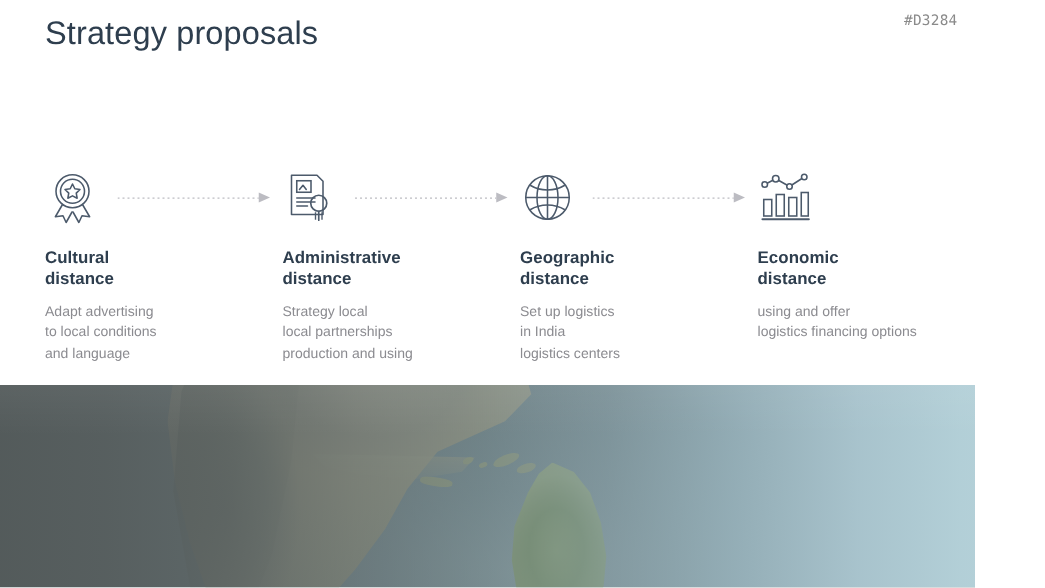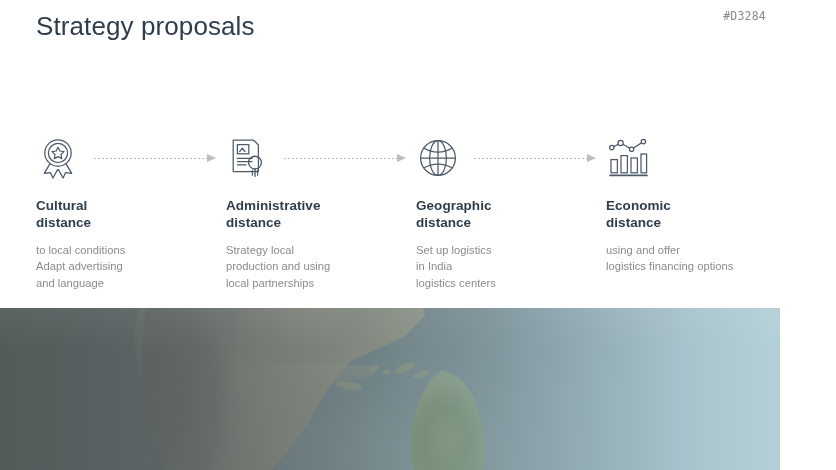--- a/index.html
+++ b/index.html
@@ -247,22 +247,22 @@
         <div class="connector">
           <div class="dots"></div>
           <div class="head"></div>
         </div>
       </div>
       <div class="col-heading">
         <span>Cultural</span><br>
         <span>distance</span>
       </div>
       <div class="col-body">
+        <span>Adapt advertising</span>
         <span>to local conditions</span>
-        <span>Adapt advertising</span>
         <span>and language</span>
       </div>
     </div>
 
     <div class="column">
       <div class="icon-row">
         <div class="icon-box">
           <svg width="38" height="42" viewBox="0 0 38 42" fill="none" stroke="#4c5a6b" stroke-width="1.25">
             <path d="M4.2 3.2 H24.6 L29.4 8.0 V34.6 H4.2 Z" stroke-linejoin="round"></path>
             <rect x="8.4" y="7.6" width="11.4" height="9.2"></rect>
@@ -280,22 +280,22 @@
           <div class="dots"></div>
           <div class="head"></div>
         </div>
       </div>
       <div class="col-heading">
         <span>Administrative</span><br>
         <span>distance</span>
       </div>
       <div class="col-body">
         <span>Strategy local</span>
+        <span>local partnerships</span>
         <span>production and using</span>
-        <span>local partnerships</span>
       </div>
     </div>
 
     <div class="column">
       <div class="icon-row">
         <div class="icon-box">
           <svg width="40" height="42" viewBox="0 0 40 42" fill="none" stroke="#4c5a6b" stroke-width="1.25">
             <circle cx="20" cy="21" r="17.4"></circle>
             <ellipse cx="20" cy="21" rx="8.4" ry="17.4"></ellipse>
             <path d="M20 3.6 V38.4"></path>

